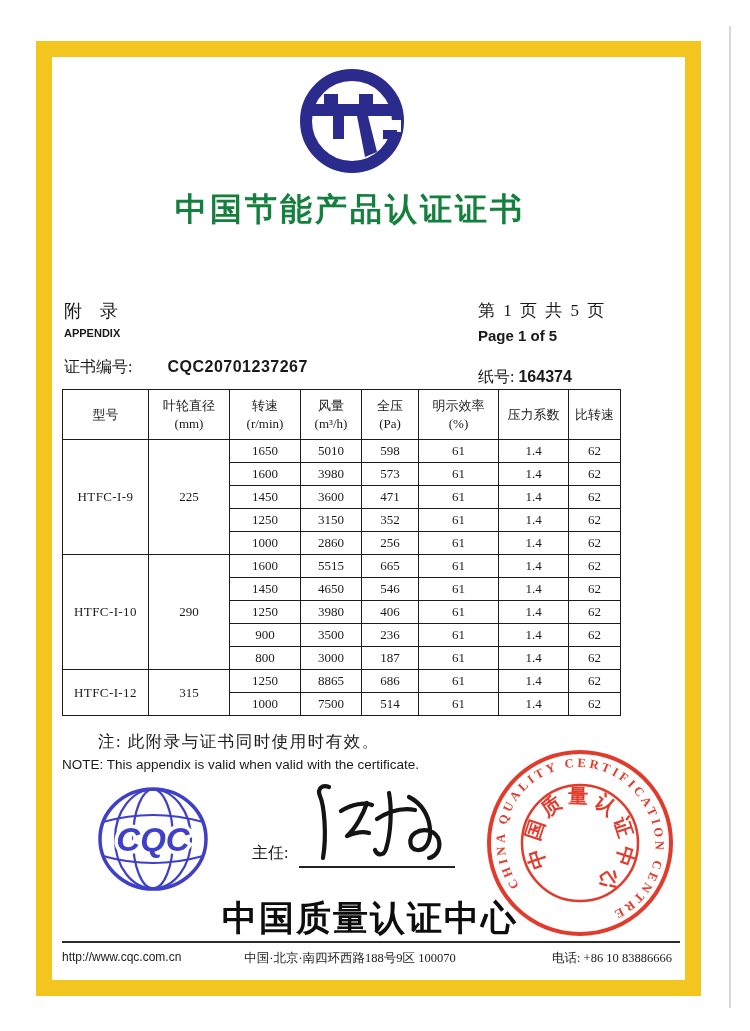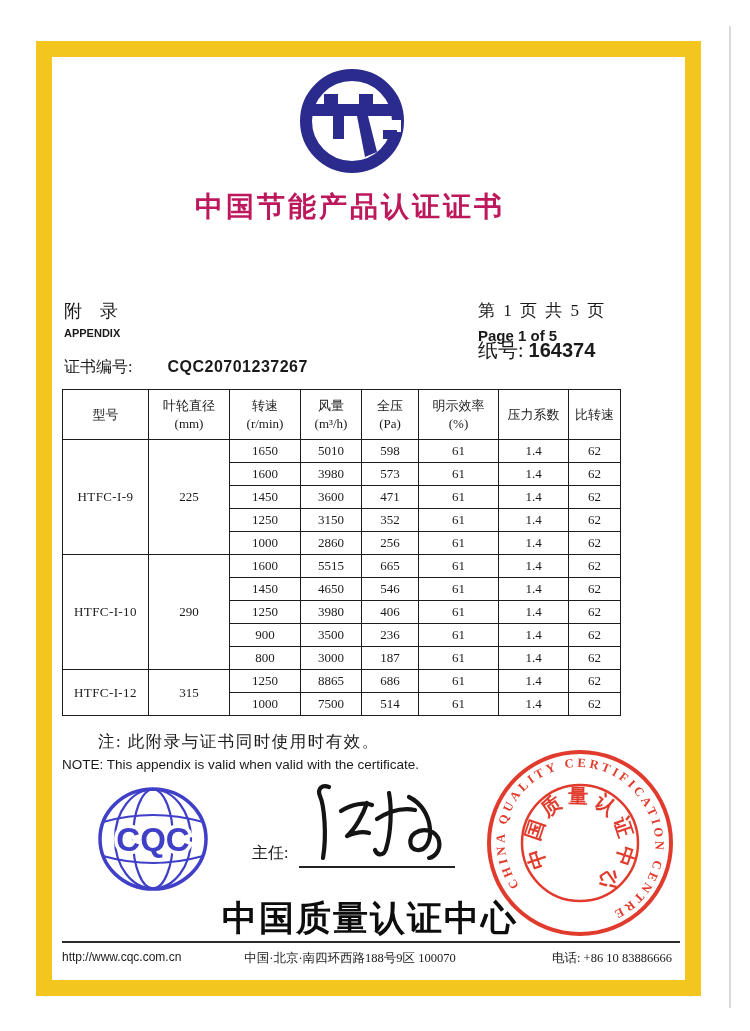--- a/index.html
+++ b/index.html
@@ -16,31 +16,31 @@
     left:36px;top:41px;width:633px;height:923px;
     border:16px solid #f2c51f;background:transparent;
   }
   .scan-edge{left:729px;top:26px;width:2px;height:982px;background:#d9d9d9;}
 
   
   .logo{left:299px;top:68px;}
   .cert-title{
     left:0;top:188px;width:700px;text-align:center;
     font-family:"Liberation Sans","DejaVu Sans",sans-serif;
-    font-size:28px;font-weight:700;letter-spacing:3px;color:#be185d;
+    font-size:32px;font-weight:700;letter-spacing:3px;color:#15803d;
   }
 
   
   .ap-cn{left:64px;top:299px;font-size:18px;white-space:pre;}
   .ap-en{left:64px;top:327px;font-family:"Liberation Sans",sans-serif;font-size:11px;font-weight:700;}
   .cert-no{left:64px;top:357px;font-size:16px;}
   .cert-no b{font-family:"Liberation Sans",sans-serif;font-weight:600;letter-spacing:.5px;margin-left:31px;}
   .pg-cn{left:478px;top:299px;font-size:17px;letter-spacing:2px;}
   .pg-en{left:478px;top:327px;font-family:"Liberation Sans",sans-serif;font-size:15px;font-weight:700;}
-  .paper-no{left:478px;top:337px;font-size:20px;text-align:right;}
+  .paper-no{left:478px;top:367px;font-size:16px;text-align:right;}
   .paper-no b{font-family:"Liberation Sans",sans-serif;font-weight:600;}
 
   
   .spec{left:62px;top:389px;}
   table{border-collapse:collapse;table-layout:fixed;width:558px;}
   th,td{
     border:1px solid #1c1c1c;text-align:center;vertical-align:middle;
     font-family:"Liberation Serif","DejaVu Serif",serif;
     font-size:13px;font-weight:400;padding:0;
   }
@@ -48,21 +48,21 @@
   th{white-space:pre-line;line-height:1.35;}
   tbody tr{height:23px;}
   td.model{letter-spacing:.4px;}
 
   
   .note-cn{left:62px;top:731px;font-size:16.5px;letter-spacing:1.5px;margin-left:36px;}
   .note-en{left:62px;top:757px;font-family:"Liberation Sans",sans-serif;font-size:13.5px;}
   .note-en b{font-weight:400;}
 
   
-  .cqc-globe{left:97px;top:786px;}
+  .cqc-globe{left:97px;top:786px;font-style:italic;}
   .director{left:252px;top:843px;font-size:16px;}
   .sig{left:303px;top:780px;}
   .sig-line{left:299px;top:866px;width:156px;border-bottom:2px solid #222;height:0;}
   .seal{left:480px;top:746px;mix-blend-mode:multiply;opacity:.96;}
   .center-name{
     left:0;top:895px;width:740px;text-align:center;
     font-family:"Liberation Sans","DejaVu Sans",sans-serif;
     font-size:35px;font-weight:700;letter-spacing:2px;color:#0d0d0d;
   }
 

